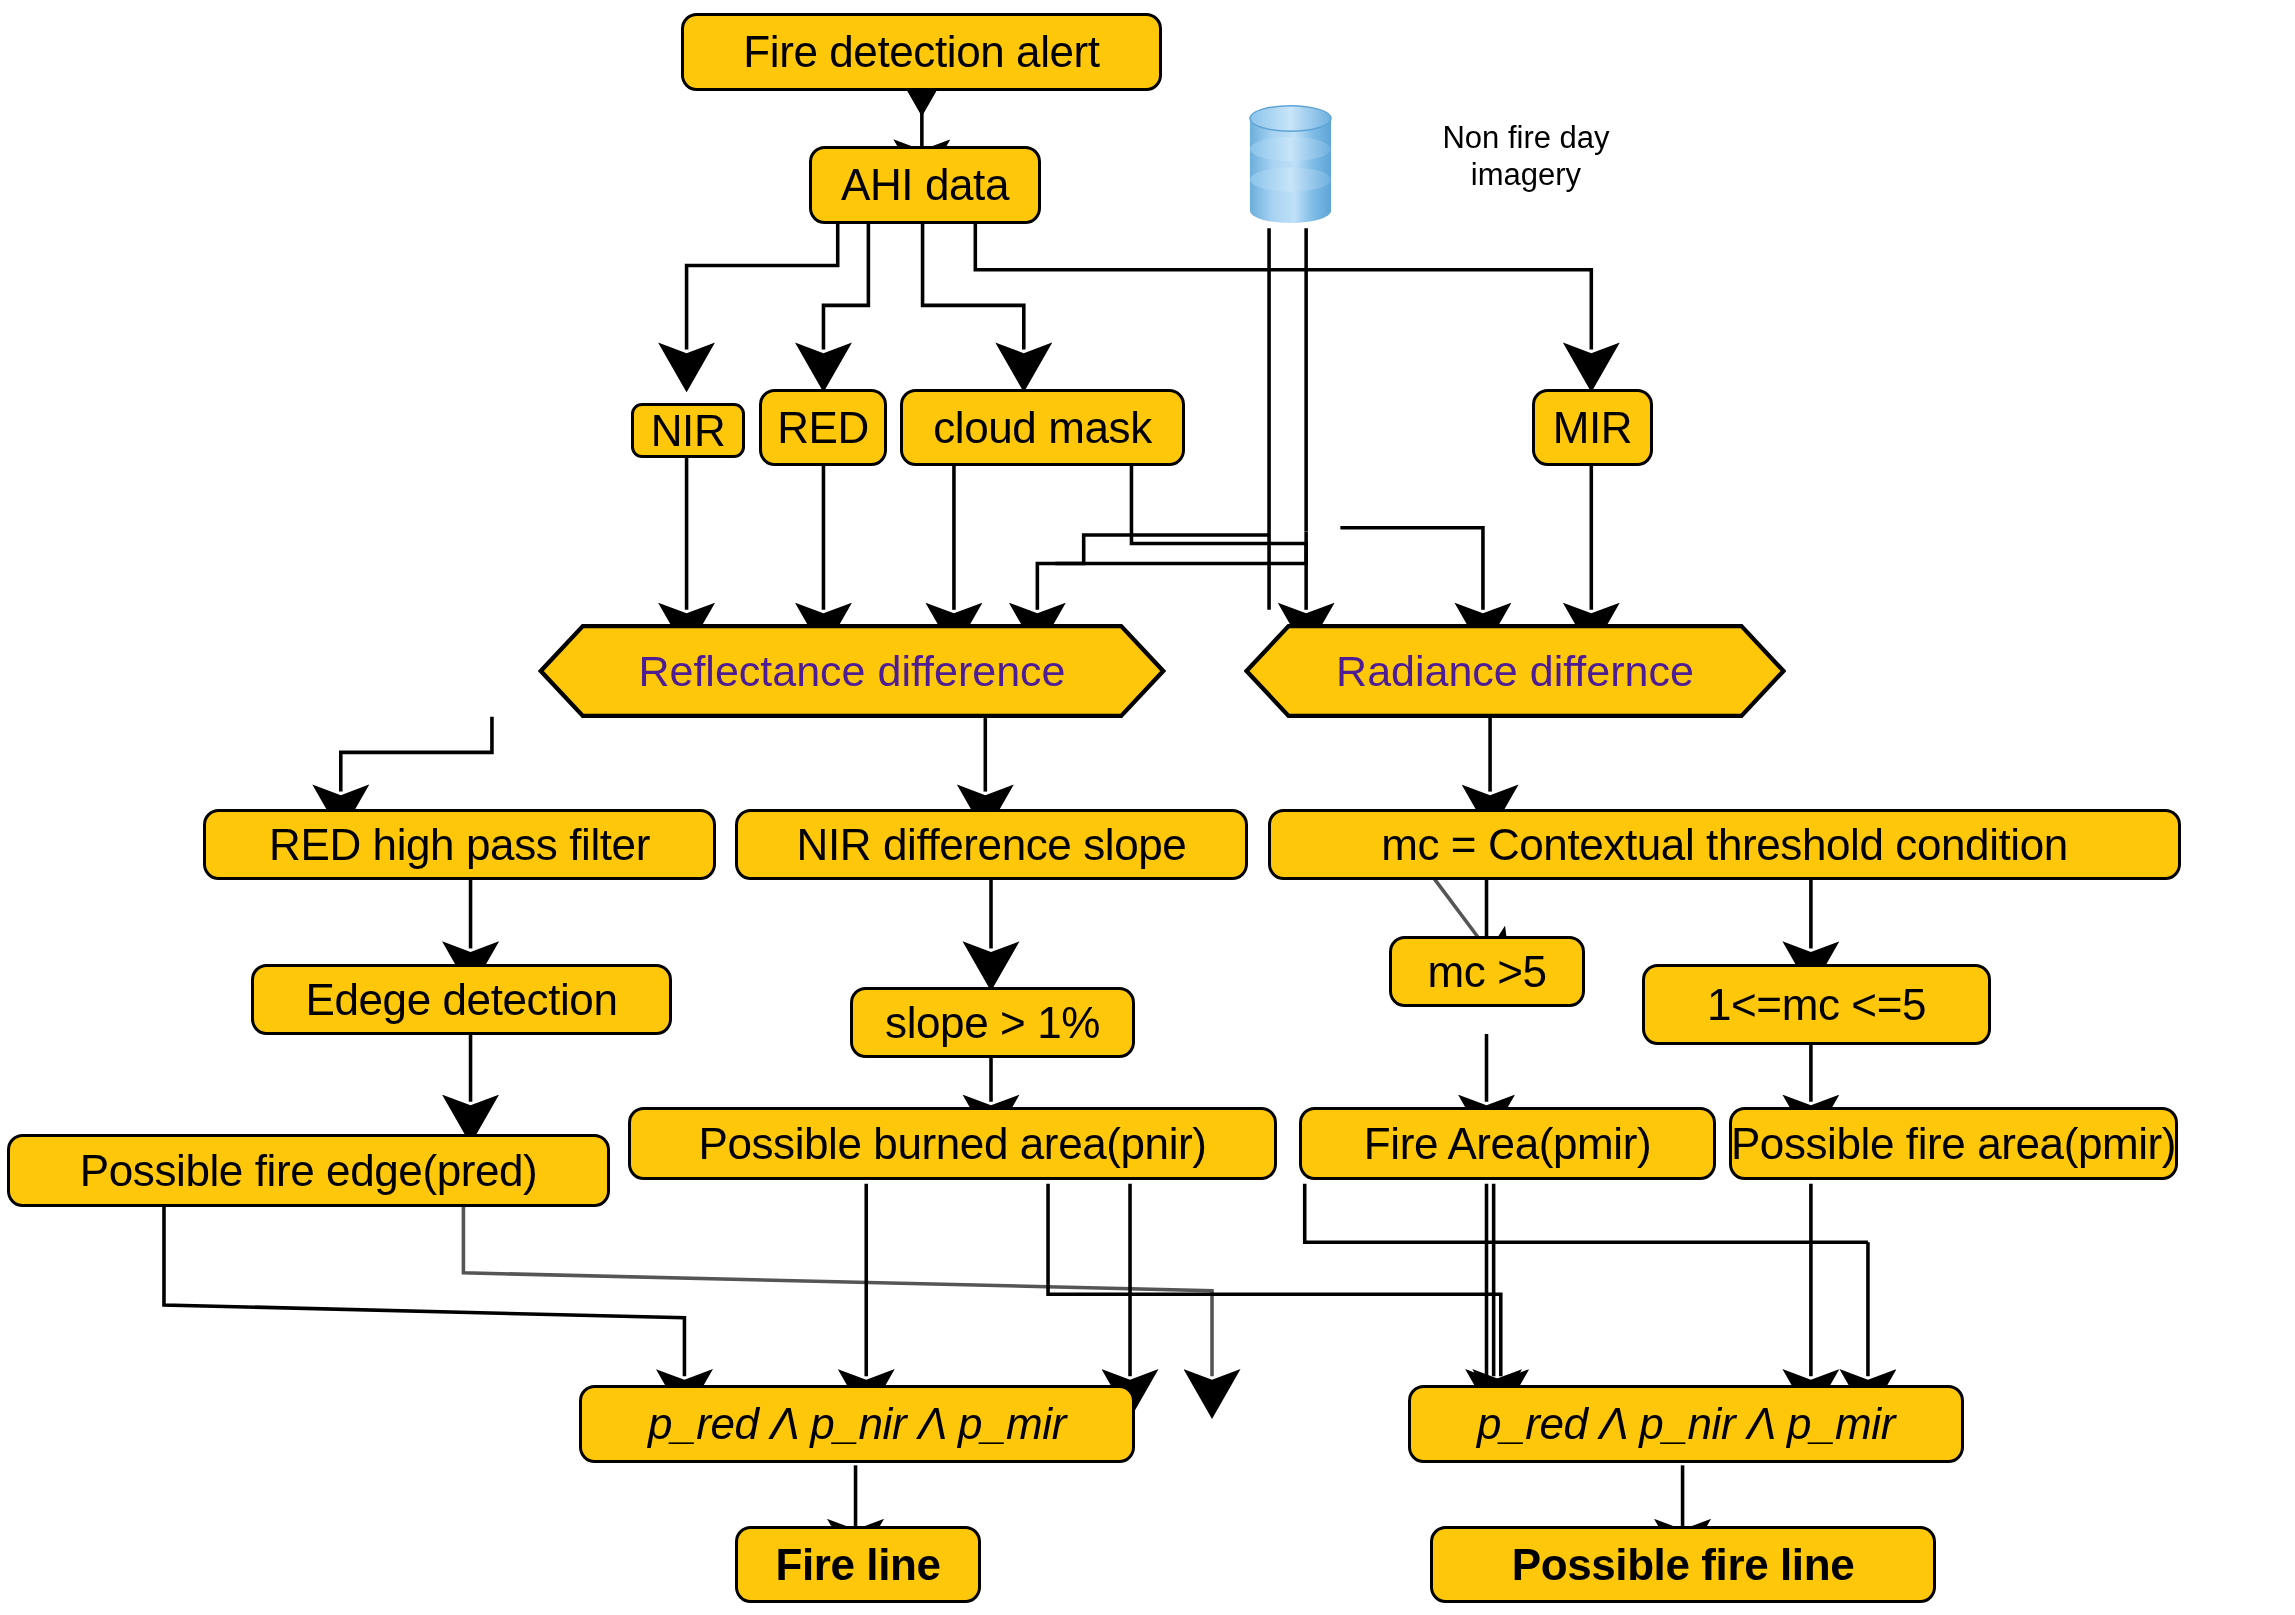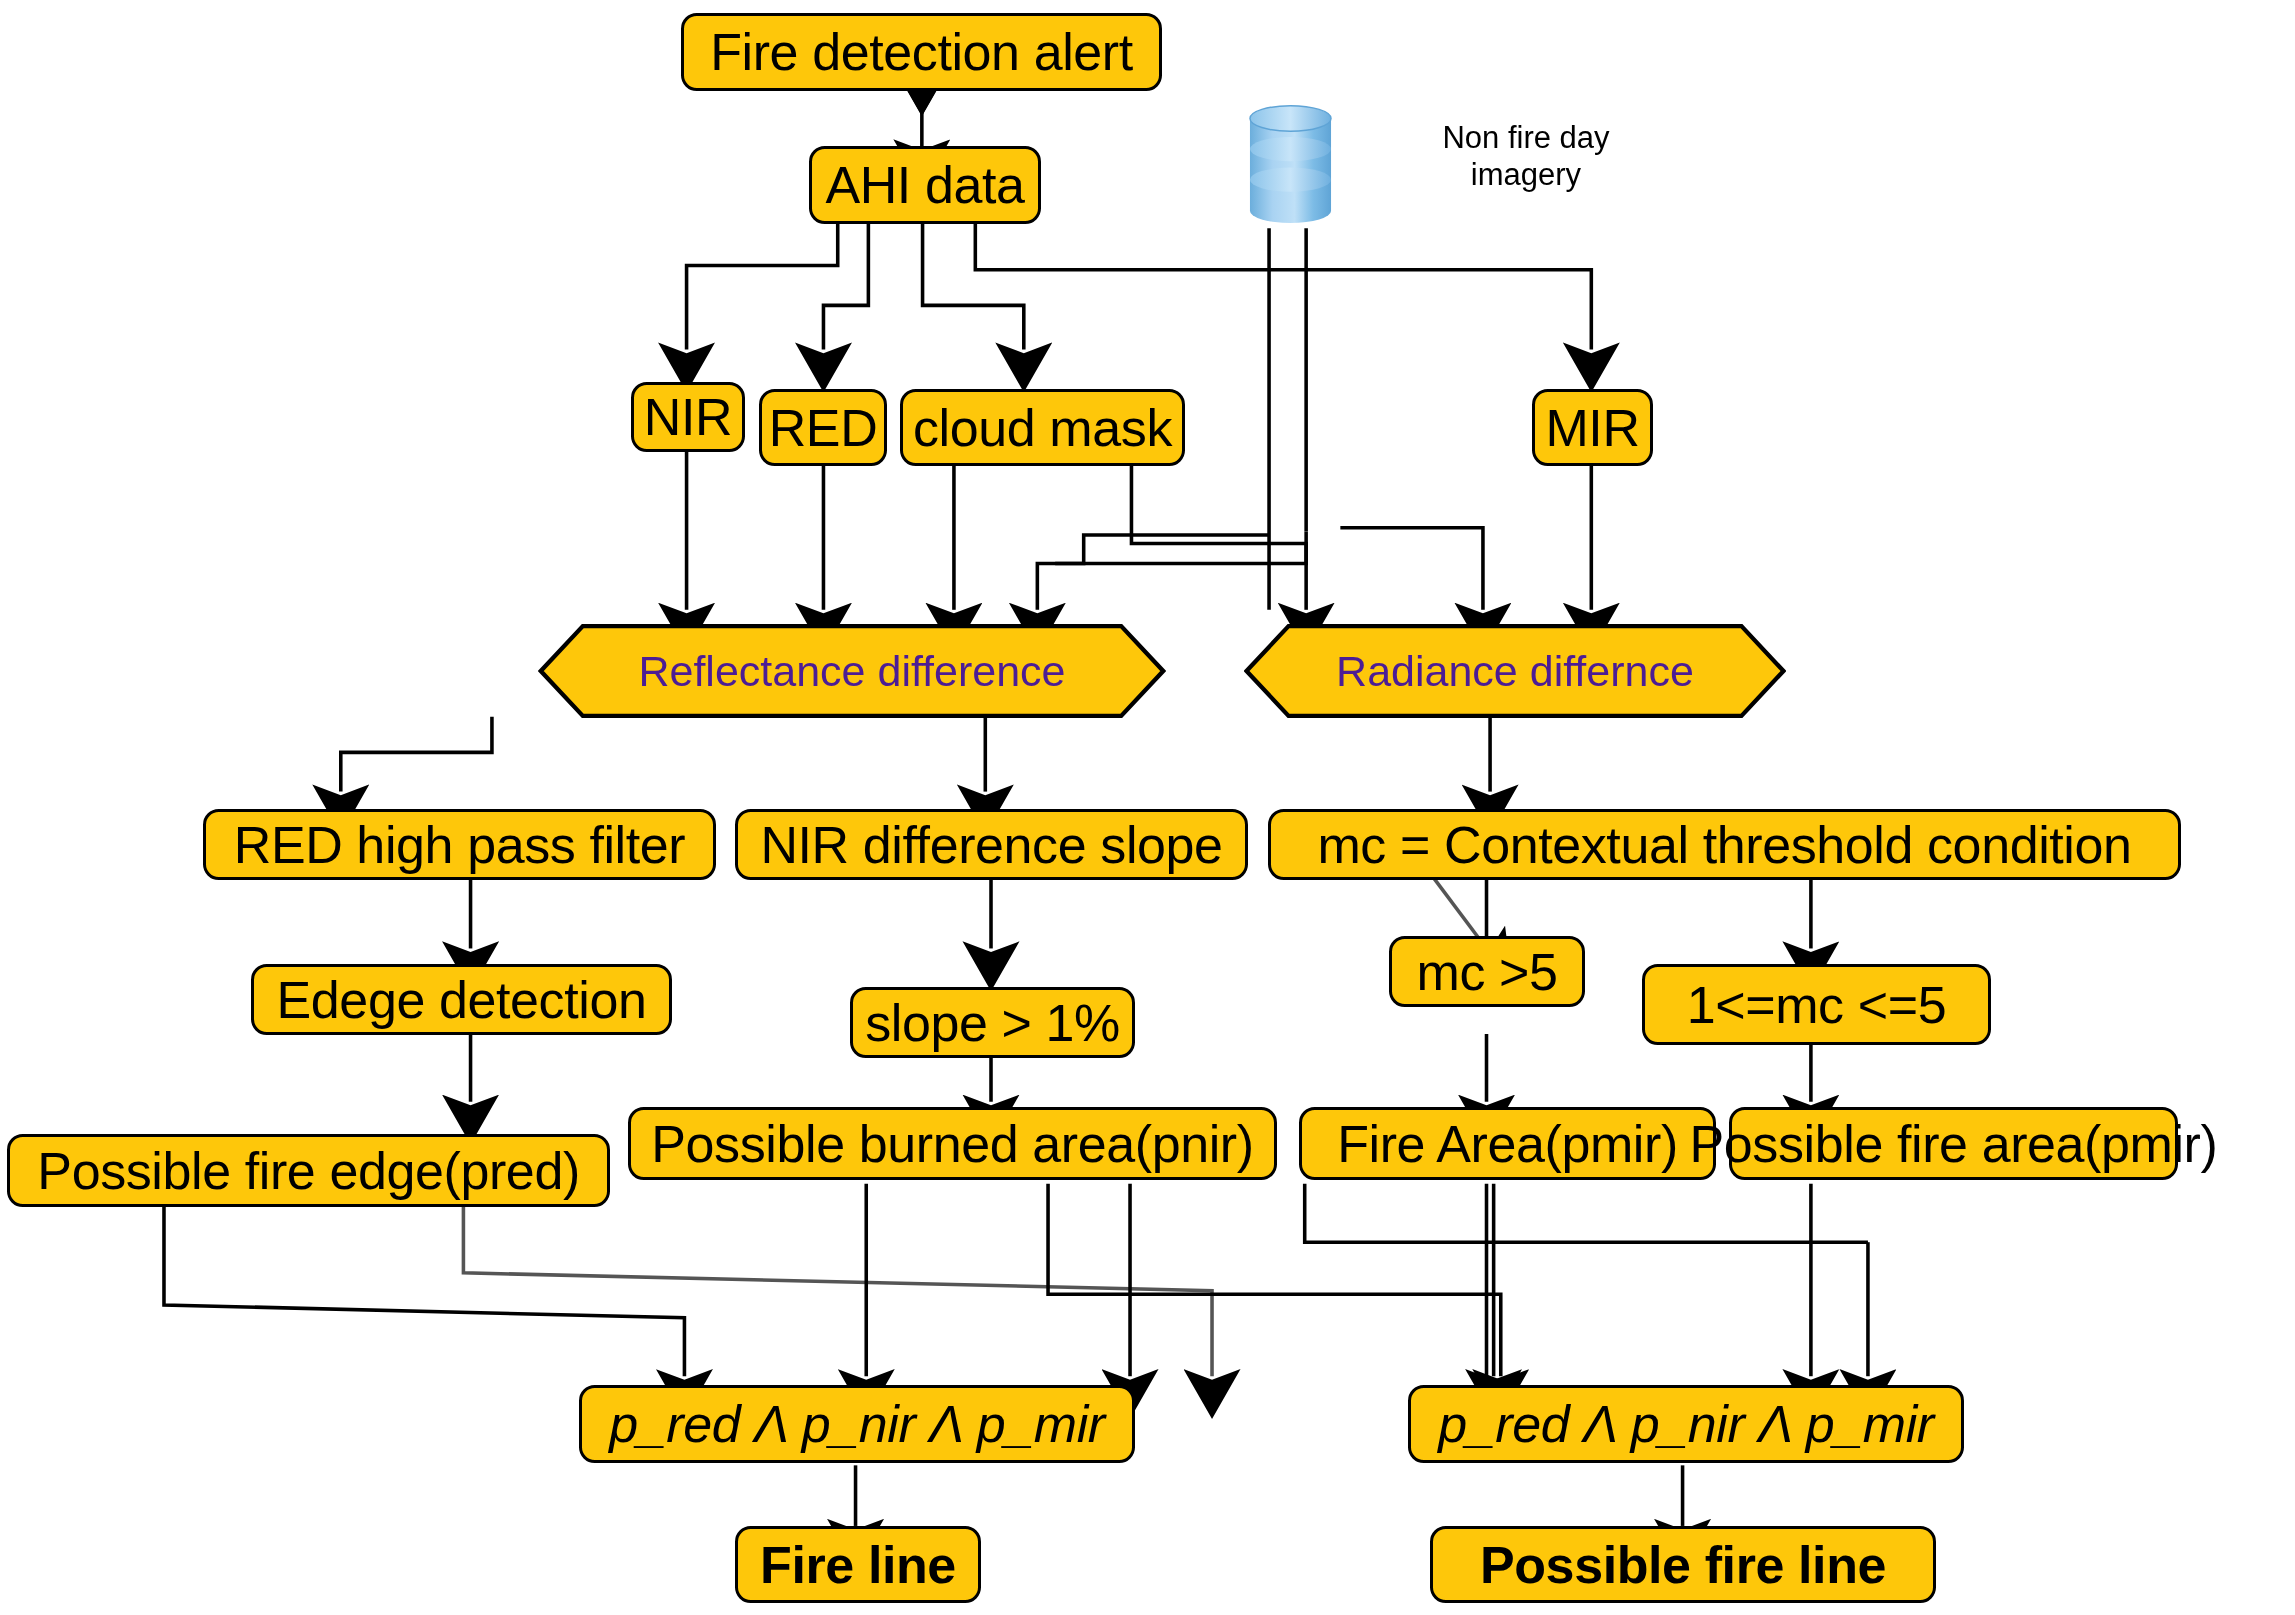--- a/index.html
+++ b/index.html
@@ -9,21 +9,21 @@
 
   .node{
     position:absolute;
     background:#FEC70A;
     border:3.6px solid #000000;
     border-radius:15.7px;
     box-sizing:border-box;
     display:flex;align-items:center;justify-content:center;
     color:#000000;
     font-family:"Liberation Sans", sans-serif;
-    font-size:52px;
+    font-size:44px;
     line-height:1;
     white-space:nowrap;
     letter-spacing:-0.4px;
   }
   .node.bold{font-weight:bold;}
   .node.italic{font-style:italic;}
 
   
   .hexwrap{position:absolute;}
   .hexwrap .hexlabel{
@@ -168,21 +168,21 @@
         <ellipse cx="65" cy="26" rx="57" ry="18" fill="url(#topg)"></ellipse>
         <ellipse cx="65" cy="26" rx="57" ry="18" fill="none" stroke="#5FA4D6" stroke-width="2"></ellipse>
       </g>
     </svg>
   </div>
   <div class="dblabel" style="left:1376px;top:120px;width:300px;">
     <div>Non fire day</div>
     <div>imagery</div>
   </div>
 
-  <div class="node" style="left:631px;top:382px;width:114px;height:70px;">NIR</div>
+  <div class="node" style="left:631px;top:403px;width:114px;height:55px;border-radius:11px;">NIR</div>
 
   <div class="node" style="left:759px;top:389px;width:128px;height:77px;">RED</div>
 
   <div class="node" style="left:900px;top:389px;width:285px;height:77px;">cloud mask</div>
 
   <div class="node" style="left:1532px;top:389px;width:121px;height:77px;">MIR</div>
 
   <div class="hexwrap" style="left:538px;top:624px;width:628px;height:94px;">
     <svg width="628" height="94" viewBox="0 0 880 132">
       <polygon points="62,3 818,3 877,66 818,129 62,129 3,66" fill="#FEC70A" stroke="#000" stroke-width="6"></polygon>

